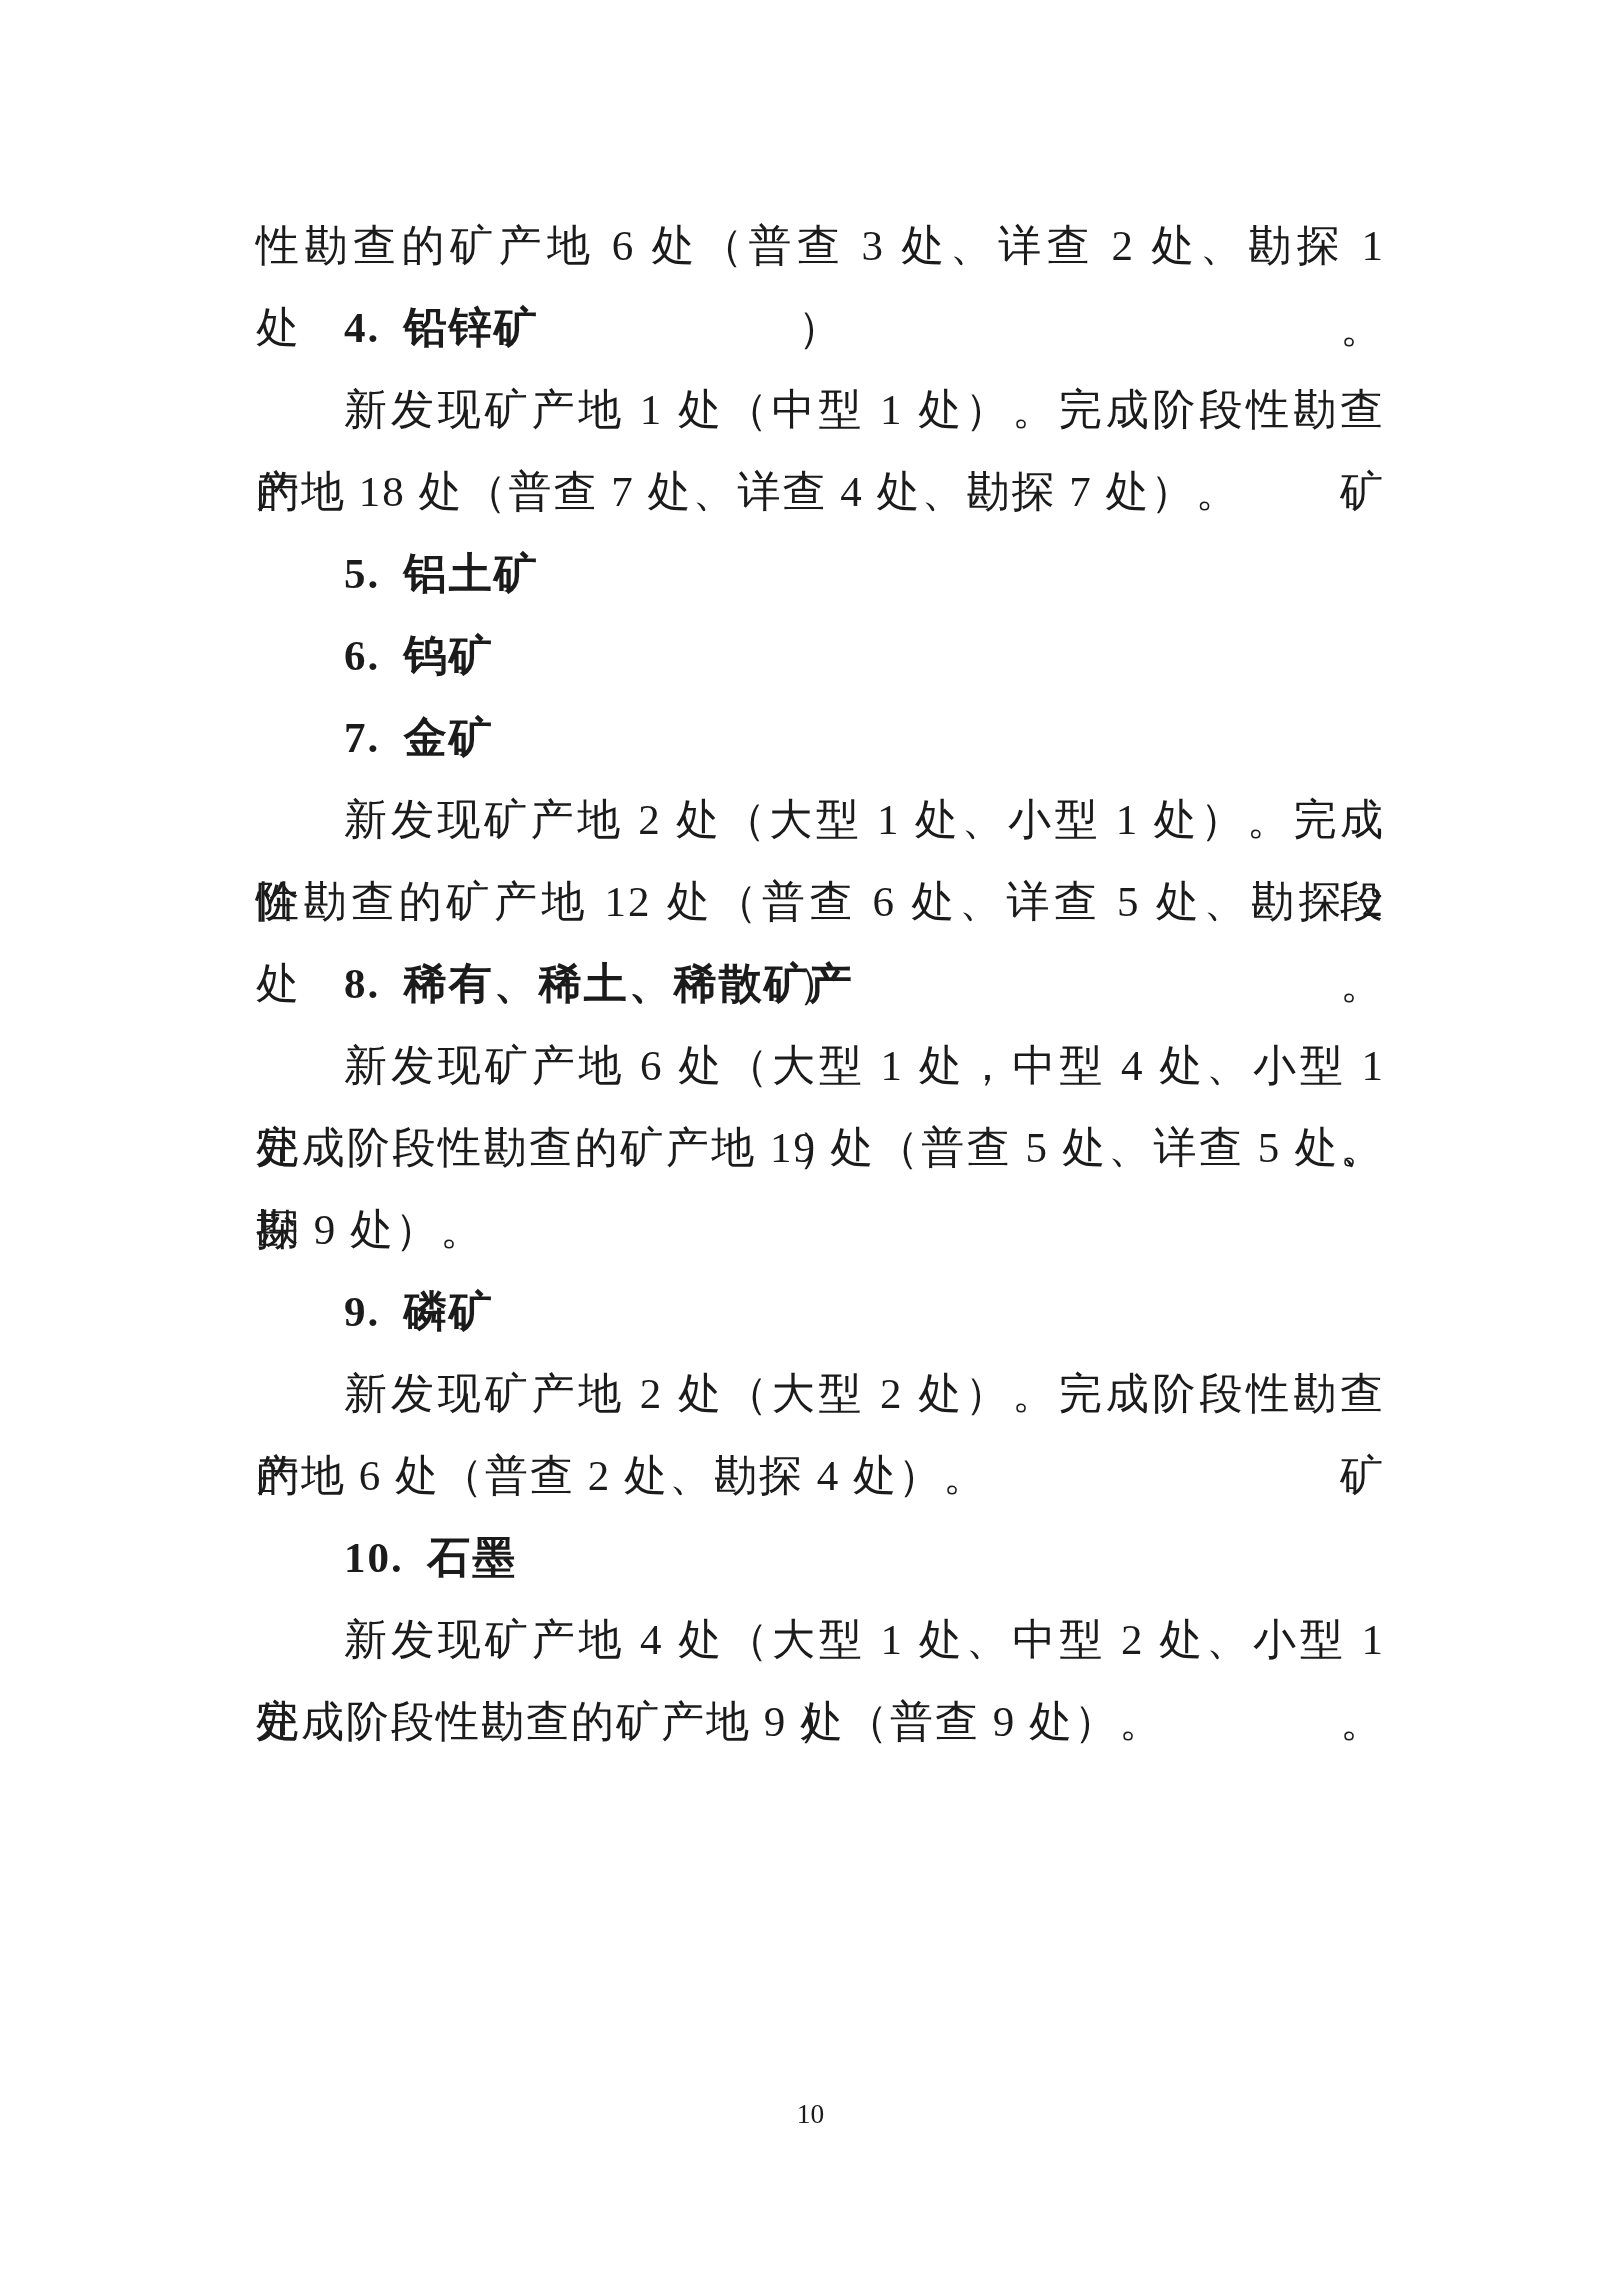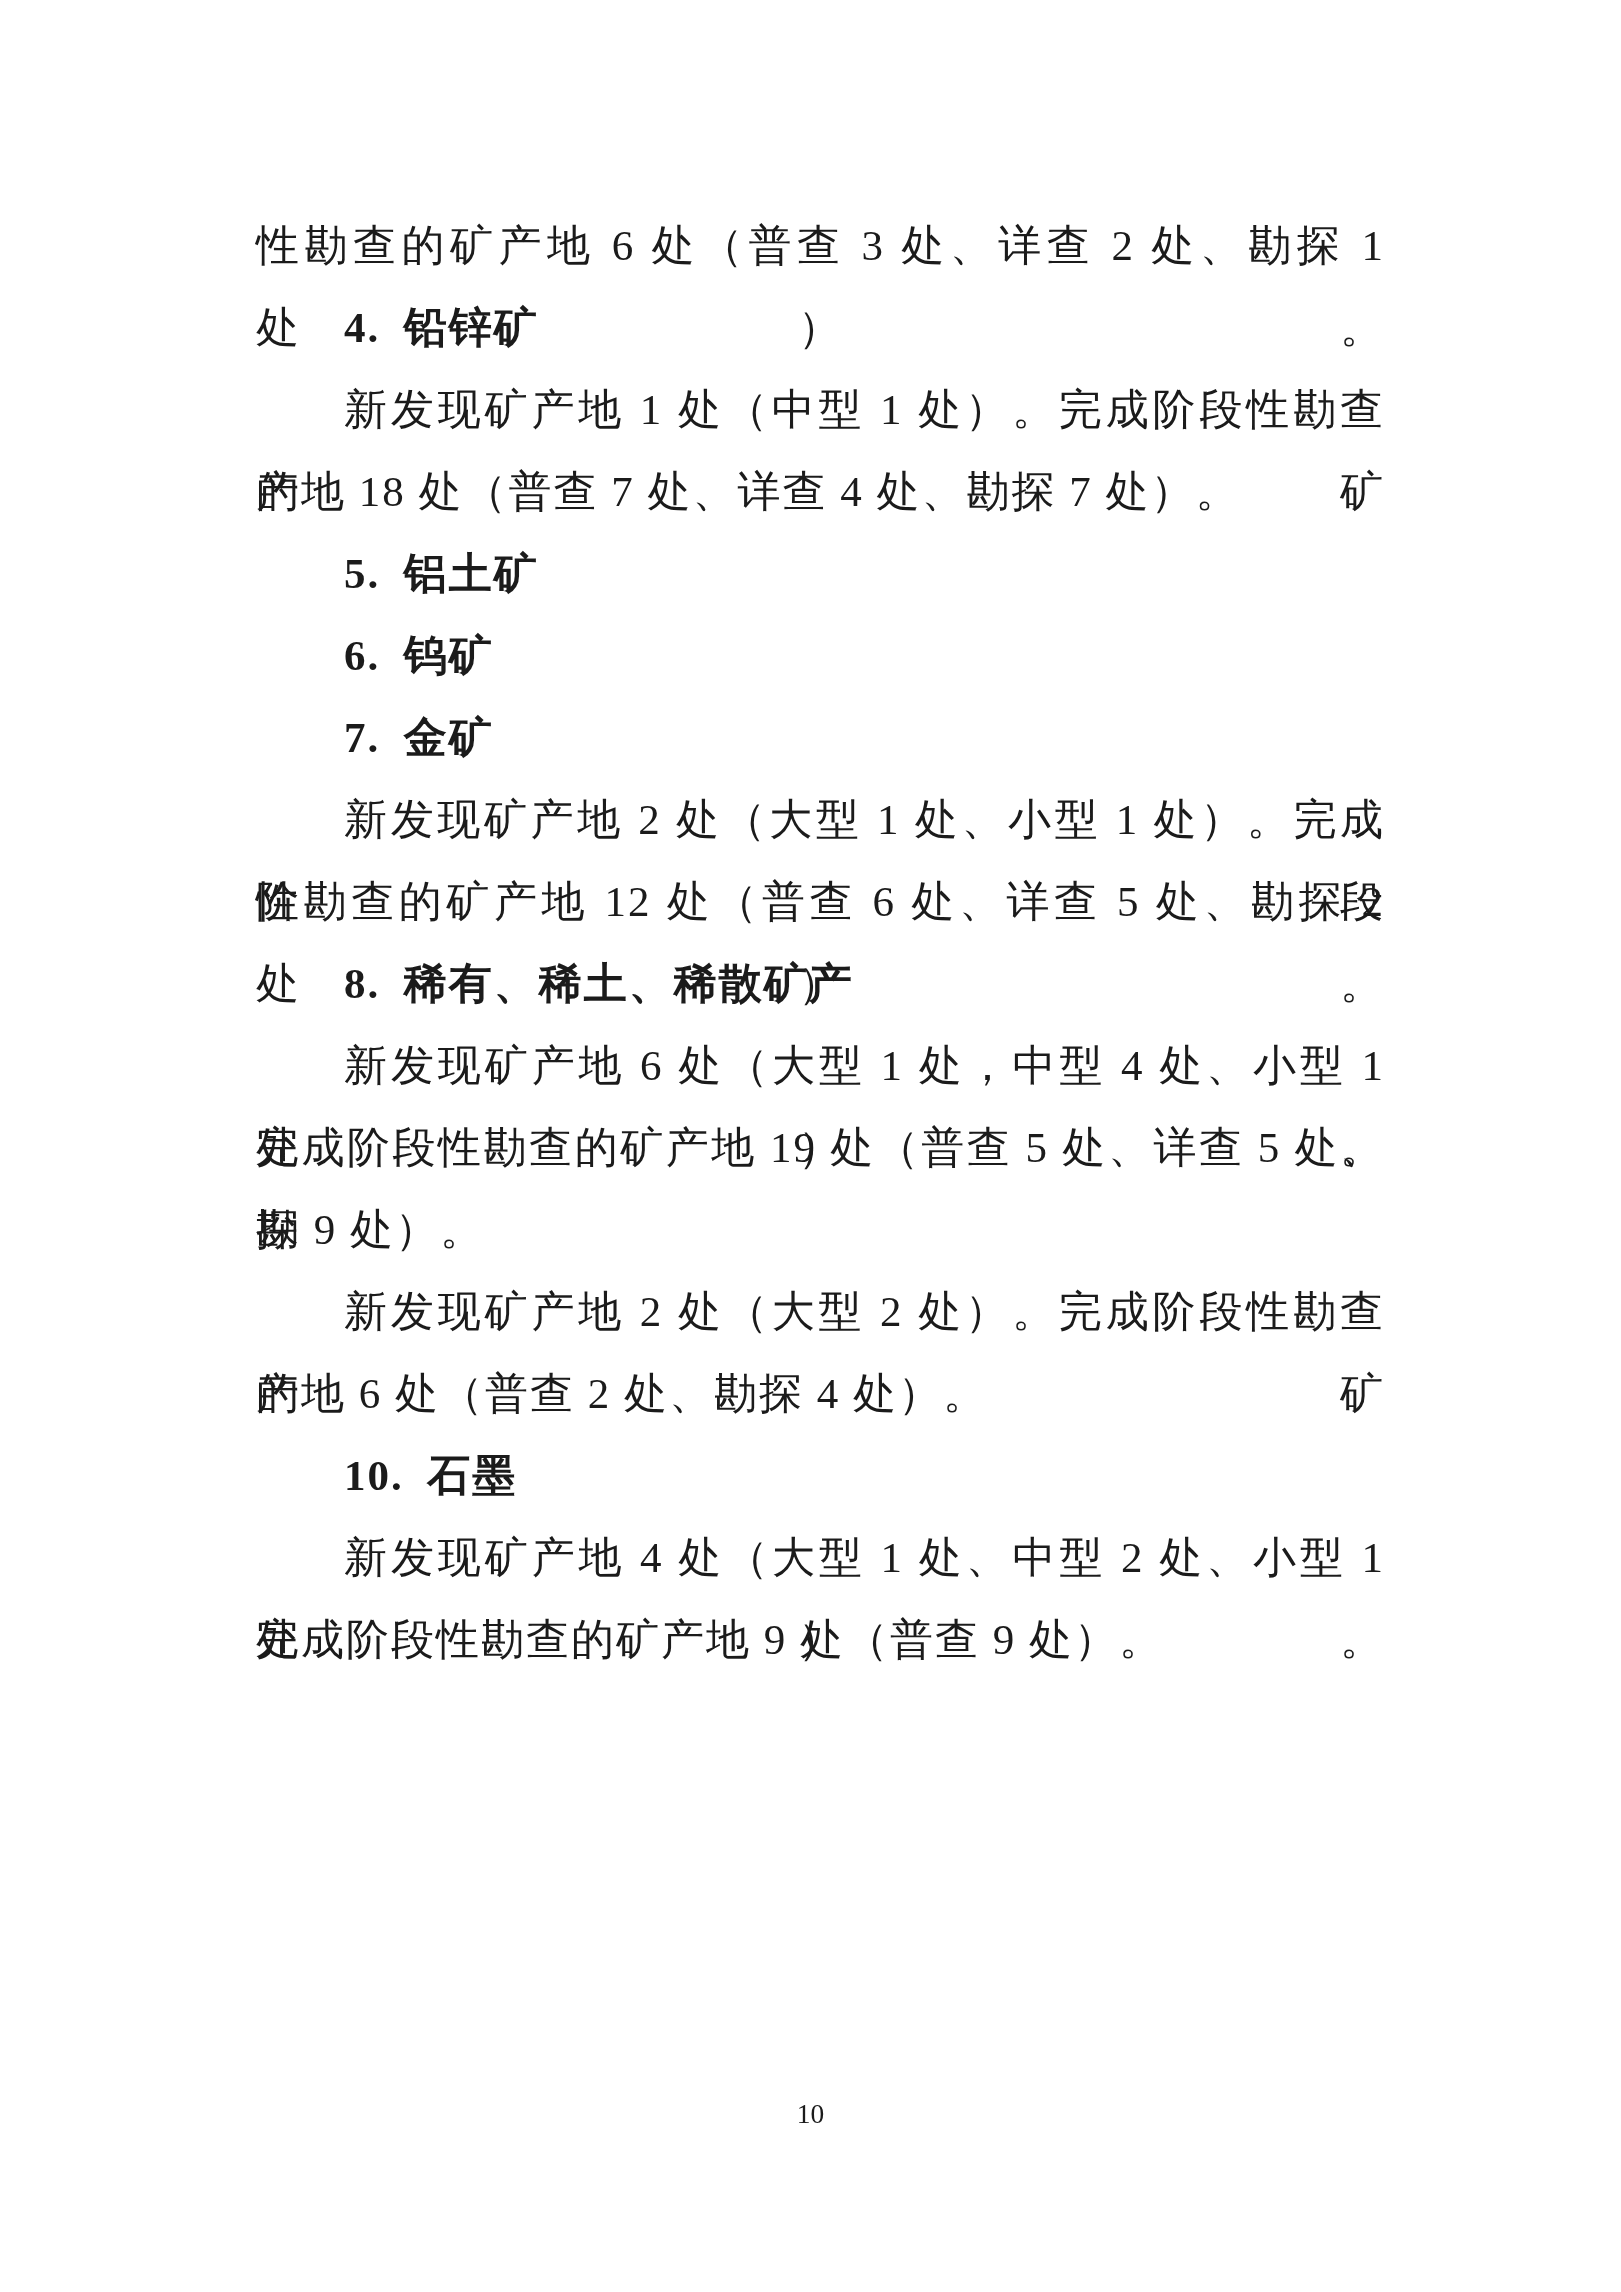--- a/index.html
+++ b/index.html
@@ -86,20 +86,23 @@
     <div class="line heading">
       <span class="heading-number">8.</span><span class="heading-title">稀有、稀土、稀散矿产</span>
     </div>
 
     <div>
       <div class="line fill first">新发现矿产地 6 处（大型 1 处，中型 4 处、小型 1 处）。</div>
       <div class="line fill">完成阶段性勘查的矿产地 19 处（普查 5 处、详查 5 处、勘</div>
       <div class="line">探 9 处）。</div>
     </div>
 
+    <div class="line heading">
+      <span class="heading-number">9.</span><span class="heading-title">磷矿</span>
+    </div>
 
     <div>
       <div class="line fill first">新发现矿产地 2 处（大型 2 处）。完成阶段性勘查的矿</div>
       <div class="line">产地 6 处（普查 2 处、勘探 4 处）。</div>
     </div>
 
     <div class="line heading">
       <span class="heading-number">10.</span><span class="heading-title">石墨</span>
     </div>
 

